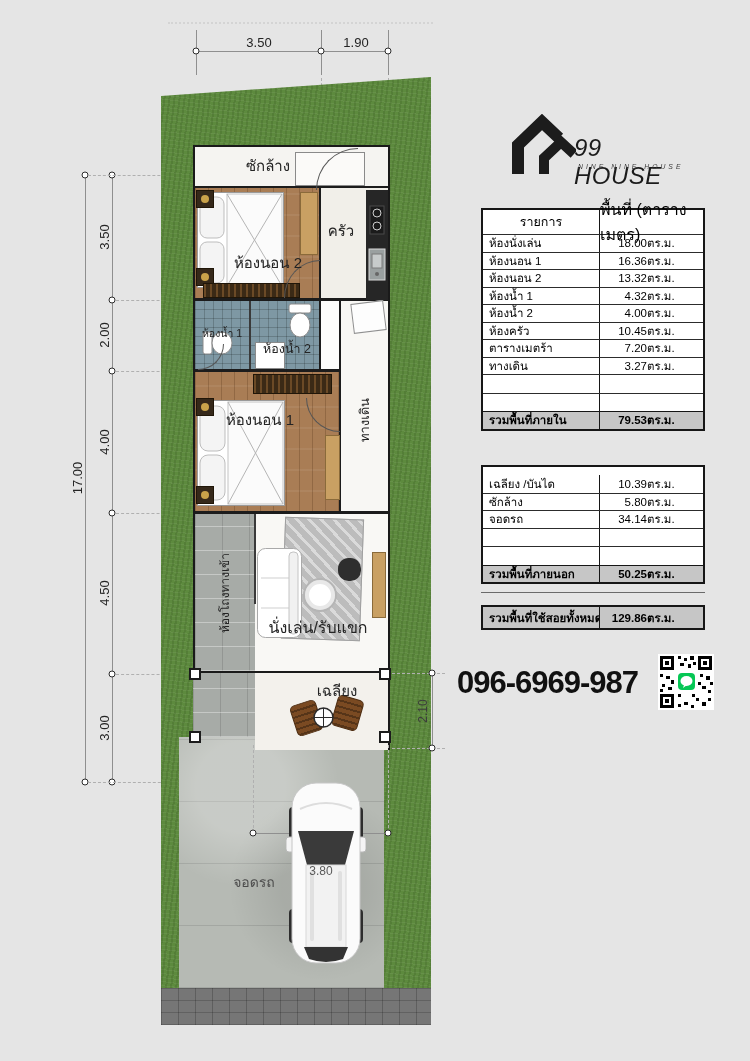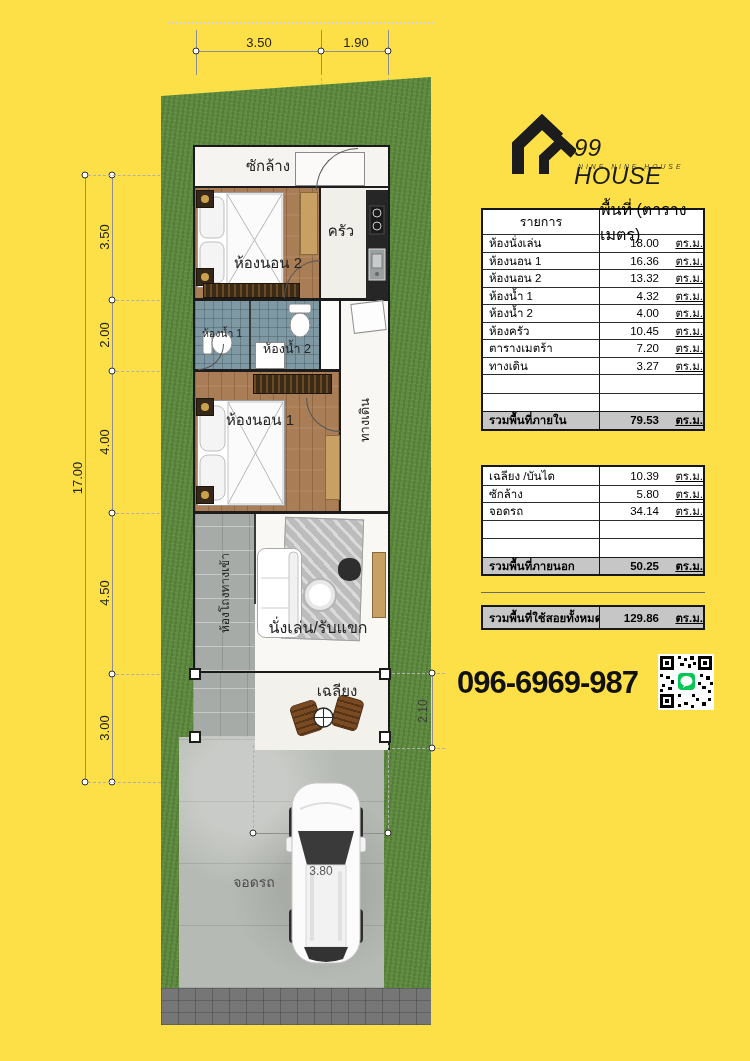--- a/index.html
+++ b/index.html
@@ -1,18 +1,18 @@
 <!DOCTYPE html>
 <html><head>
 <meta charset="utf-8">
 <style>
   * { box-sizing: border-box; margin: 0; padding: 0; }
   html,body { background:#ffffff; }
   body { font-family: "Liberation Sans", sans-serif; }
-  #canvas { position:relative; width:750px; height:1061px; background:#fde047; overflow:hidden; }
+  #canvas { position:relative; width:750px; height:1061px; background:#e5e5e5; overflow:hidden; }
   .a { position:absolute; }
   .lab { position:absolute; transform:translate(-50%,-50%); white-space:nowrap; color:#242424; }
   .vlab { position:absolute; transform:translate(-50%,-50%) rotate(-90deg); white-space:nowrap; color:#242424; }
   .wall { position:absolute; background:#1c1c1c; }
   .thinwall { position:absolute; background:#3a3a3a; }
   .dimline { position:absolute; background:#8f8f8f; }
   .dc { position:absolute; width:7px; height:7px; border:1.2px solid #2b2b2b; border-radius:50%; background:#fff; transform:translate(-3.5px,-3.5px); }
   .dash-h { position:absolute; height:0; border-top:1px dashed #b0b0b0; }
   .dash-v { position:absolute; width:0; border-left:1px dashed #b0b0b0; }
   .grass { background-color:#5d8a3e;
@@ -43,21 +43,21 @@
   .deskwood { position:absolute; background:#c9a063; border:1px solid #8a6a3a; }
   .colsq { position:absolute; width:12px; height:12px; background:#fff; border:2px solid #1c1c1c; }
   .arc { position:absolute; border:1px solid #555; }
   
   .tbl { position:absolute; left:481px; width:224px; border:2px solid #161616; background:#fff; }
   .tr { display:flex; border-top:1px solid #2c2c2c; height:17.5px; align-items:center; font-size:11.5px; }
   .tr:first-child { border-top:none; }
   .tr .td-l { width:117px; padding-left:6px; overflow:hidden; white-space:nowrap; }
   .tr .td-v { width:105px; border-left:1.5px solid #161616; align-self:stretch; display:flex; align-items:center; }
   .tr .num { flex:1; text-align:right; }
-  .tr .unit { width:44px; text-align:right;text-decoration:underline; }
+  .tr .unit { width:56px; text-align:left; }
   .tbl .title { height:20px; background:#bfbfbf; display:flex; align-items:center; justify-content:center; font-weight:bold; font-size:12.5px; border-bottom:1.5px solid #161616; }
   .tbl .colhead { height:24px; font-size:12.5px; }
   .tbl .colhead .td-l { text-align:center; padding-left:0; }
   .tbl .colhead .td-v { justify-content:center; }
   .tr.total { background:#c6c6c6; font-weight:bold; border-top:1.5px solid #161616; }
   .tr.blank { height:18.5px; }
   .phone { position:absolute; font-weight:bold; font-size:31px; letter-spacing:-1px; color:#111; }
   .brandname { position:absolute; font-size:24px; letter-spacing:.5px; color:#1b1b1b; font-weight:500; }
   .brandtag { position:absolute; font-size:6.8px; letter-spacing:3px; color:#3a3a3a; }
 </style>
@@ -353,21 +353,21 @@
     <div class="tr total">
         <div class="td-l">รวมพื้นที่ภายใน</div>
         <div class="td-v">
           <span class="num">79.53</span>
           <span class="unit">ตร.ม.</span>
         </div>
       </div>
   </div>
 
   <div class="tbl" style="top:465px;">
-    <div class="tr" style="border-top:none;">
+    <div class="tr" style="border-top:none;margin-top:8px;">
         <div class="td-l">เฉลียง /บันได</div>
         <div class="td-v">
           <span class="num">10.39</span>
           <span class="unit">ตร.ม.</span>
         </div>
       </div>
     <div class="tr">
         <div class="td-l">ซักล้าง</div>
         <div class="td-v">
           <span class="num">5.80</span>

